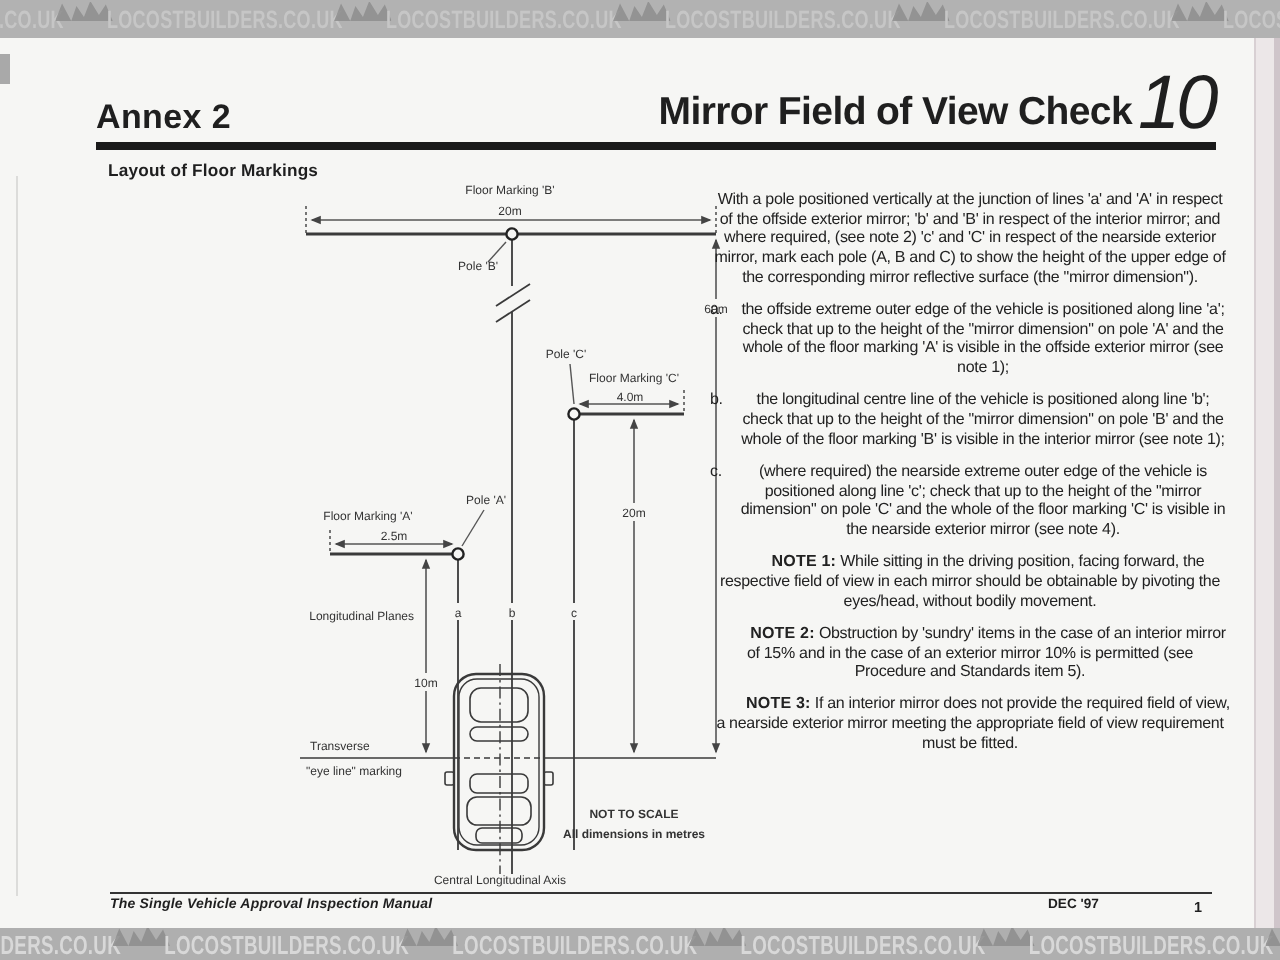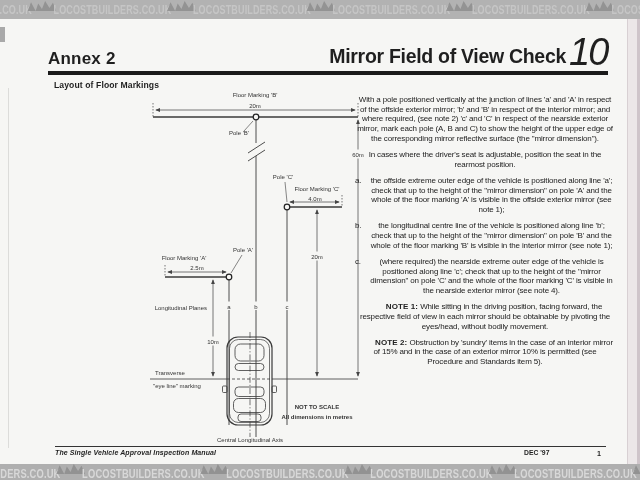--- a/index.html
+++ b/index.html
@@ -166,37 +166,37 @@
     <text x="177" y="258.5" text-anchor="middle">10m</text>
     <text x="119" y="290" text-anchor="start">Transverse</text>
     <text x="117" y="302.5" text-anchor="start">"eye line" marking</text>
     <text x="281" y="324" text-anchor="middle" font-weight="bold" font-size="6.4">NOT TO SCALE</text>
     <text x="281" y="334" text-anchor="middle" font-weight="bold">All dimensions in metres</text>
     <text x="214" y="357" text-anchor="middle" font-size="6.2">Central Longitudinal Axis</text>
   </svg>
 
   <div class="body-col">
     <p>With a pole positioned vertically at the junction of lines 'a' and 'A' in respect of the offside exterior mirror; 'b' and 'B' in respect of the interior mirror; and where required, (see note 2) 'c' and 'C' in respect of the nearside exterior mirror, mark each pole (A, B and C) to show the height of the upper edge of the corresponding mirror reflective surface (the "mirror dimension").</p>
-    <p>In cases where the driver's seat is adjustable, position the seat in the rearmost position.</p>
 
     <div class="list-item">
       <span class="list-marker">a.</span>
       <span class="list-text">the offside extreme outer edge of the vehicle is positioned along line 'a'; check that up to the height of the "mirror dimension" on pole 'A' and the whole of the floor marking 'A' is visible in the offside exterior mirror (see note 1);</span>
     </div>
     <div class="list-item">
       <span class="list-marker">b.</span>
       <span class="list-text">the longitudinal centre line of the vehicle is positioned along line 'b'; check that up to the height of the "mirror dimension" on pole 'B' and the whole of the floor marking 'B' is visible in the interior mirror (see note 1);</span>
     </div>
     <div class="list-item">
       <span class="list-marker">c.</span>
       <span class="list-text">(where required) the nearside extreme outer edge of the vehicle is positioned along line 'c'; check that up to the height of the "mirror dimension" on pole 'C' and the whole of the floor marking 'C' is visible in the nearside exterior mirror (see note 4).</span>
     </div>
 
     <p class="note"><b>NOTE 1:</b> <span>While sitting in the driving position, facing forward, the respective field of view in each mirror should be obtainable by pivoting the eyes/head, without bodily movement.</span></p>
     <p class="note"><b>NOTE 2:</b> <span>Obstruction by 'sundry' items in the case of an interior mirror of 15% and in the case of an exterior mirror 10% is permitted (see Procedure and Standards item 5).</span></p>
+    <p class="note"><b>NOTE 3:</b> <span>If an interior mirror does not provide the required field of view, a nearside exterior mirror meeting the appropriate field of view requirement must be fitted.</span></p>
   </div>
 
   <div class="footer-rule"></div>
   <div class="footer-manual">The Single Vehicle Approval Inspection Manual</div>
   <div class="footer-date">DEC '97</div>
   <div class="footer-page">1</div>
 
   <div class="banner bottom">
     <div class="banner-strip">
       <span class="banner-item"><i class="banner-shape"></i><span>LOCOSTBUILDERS.CO.UK</span></span>

